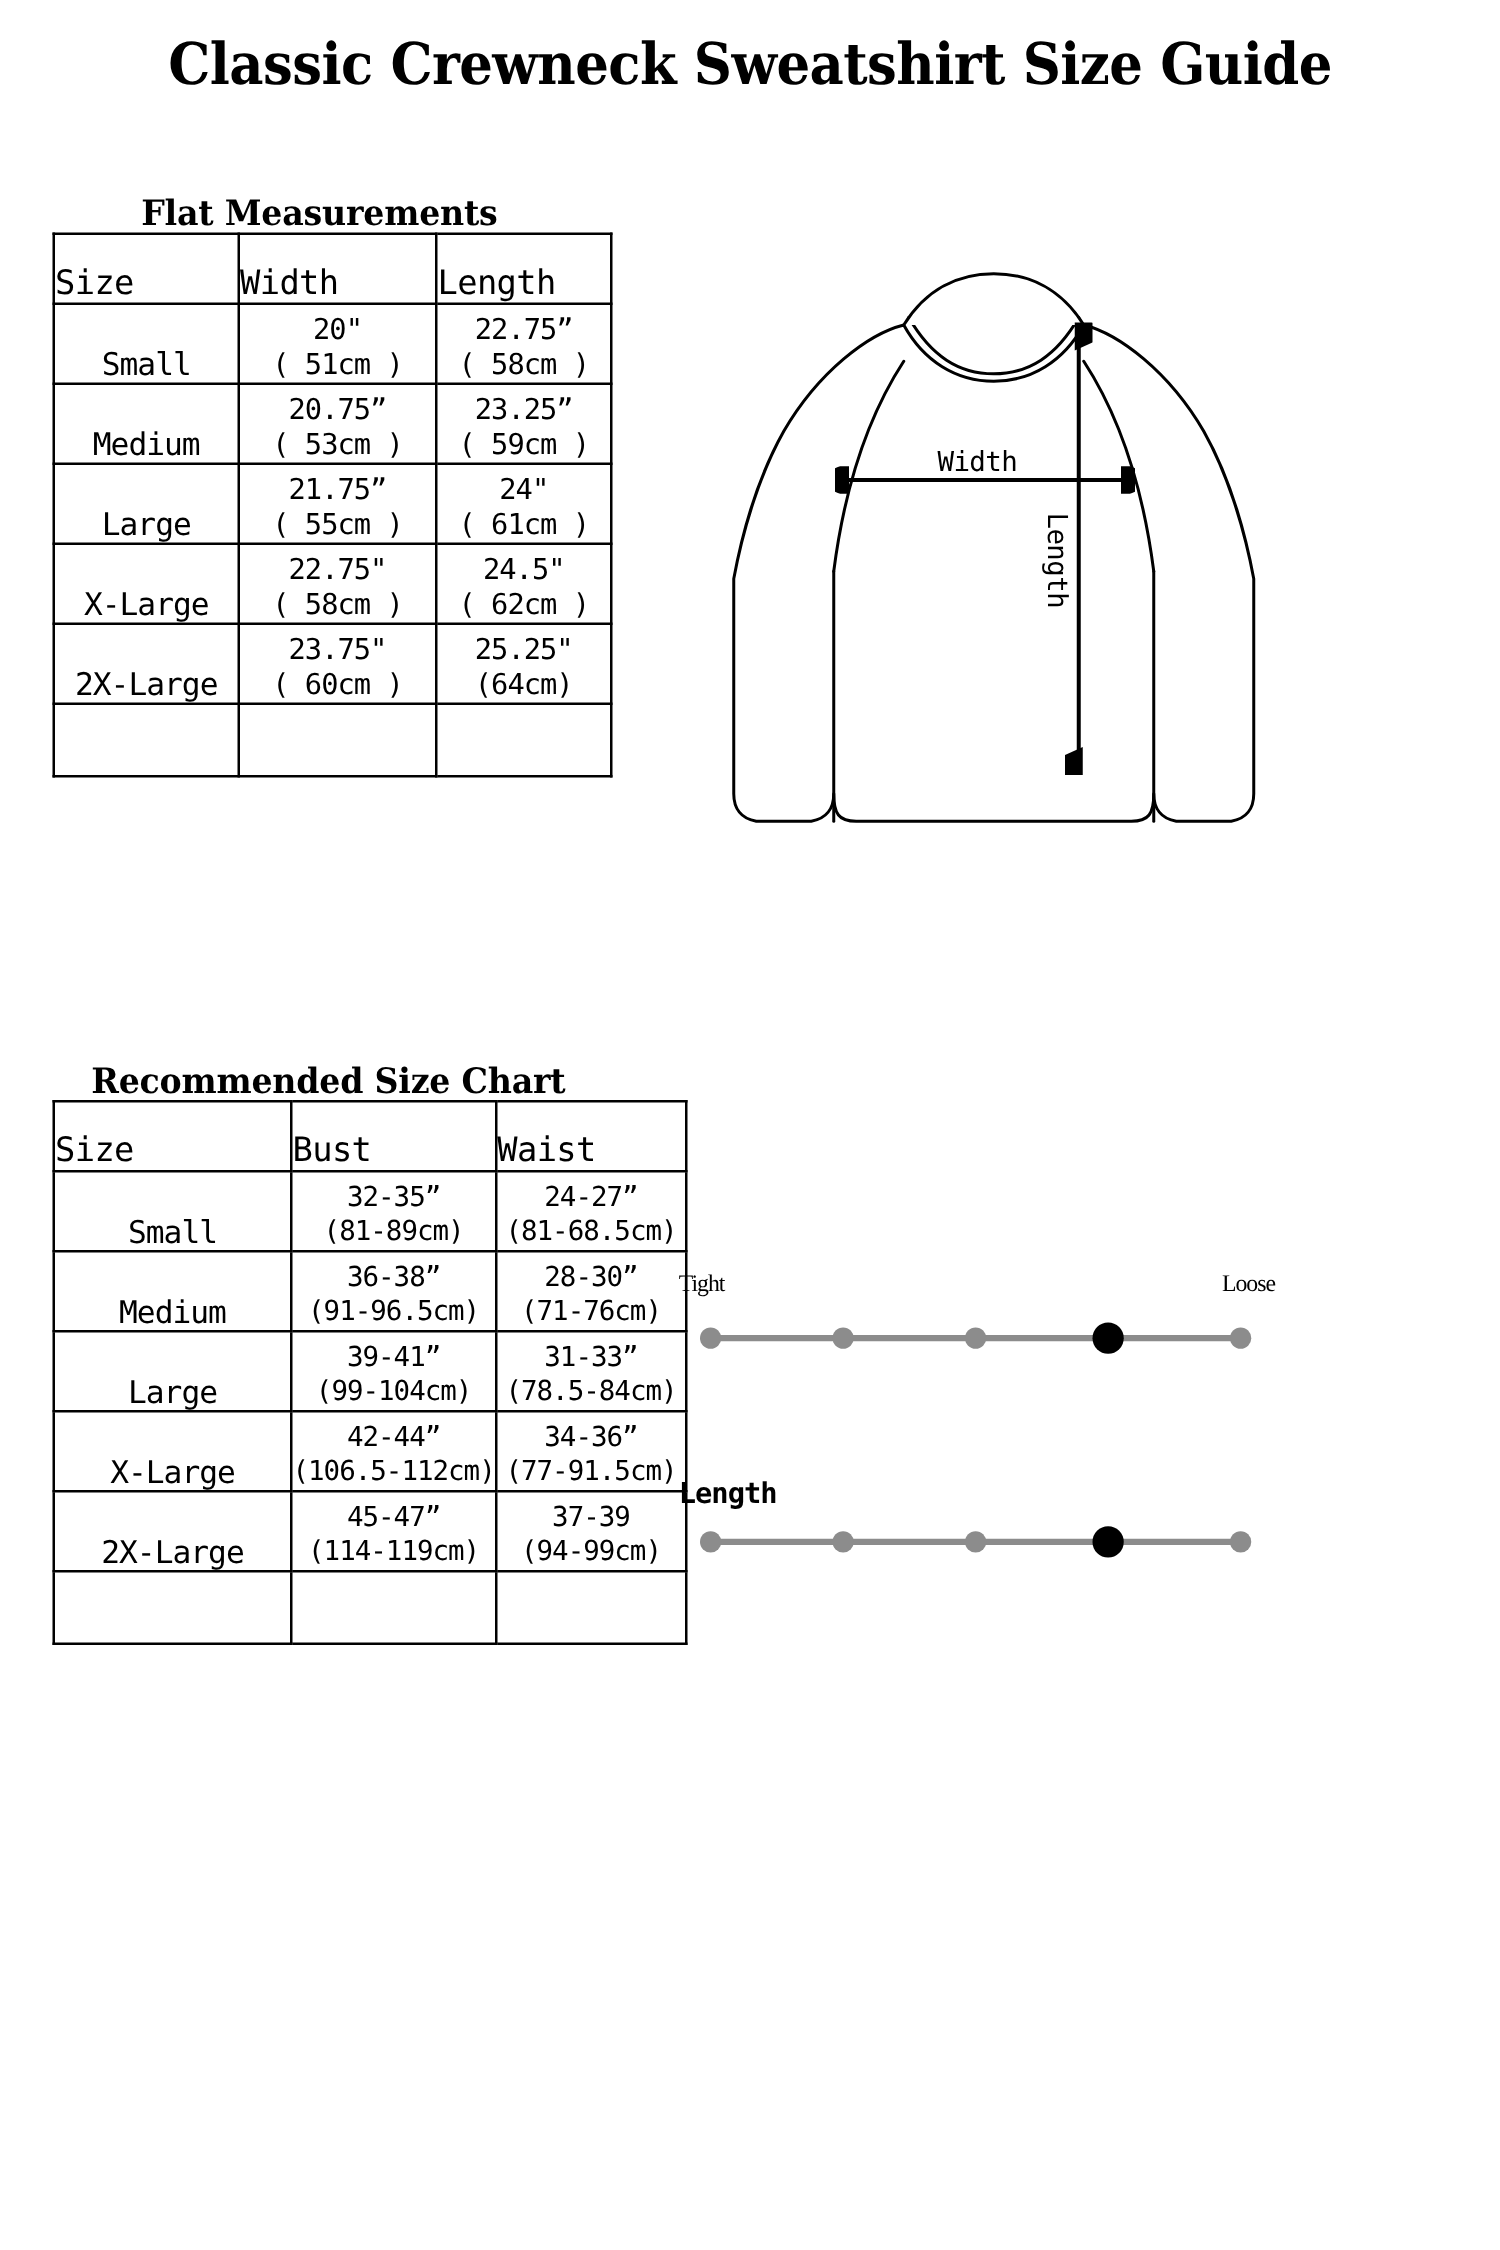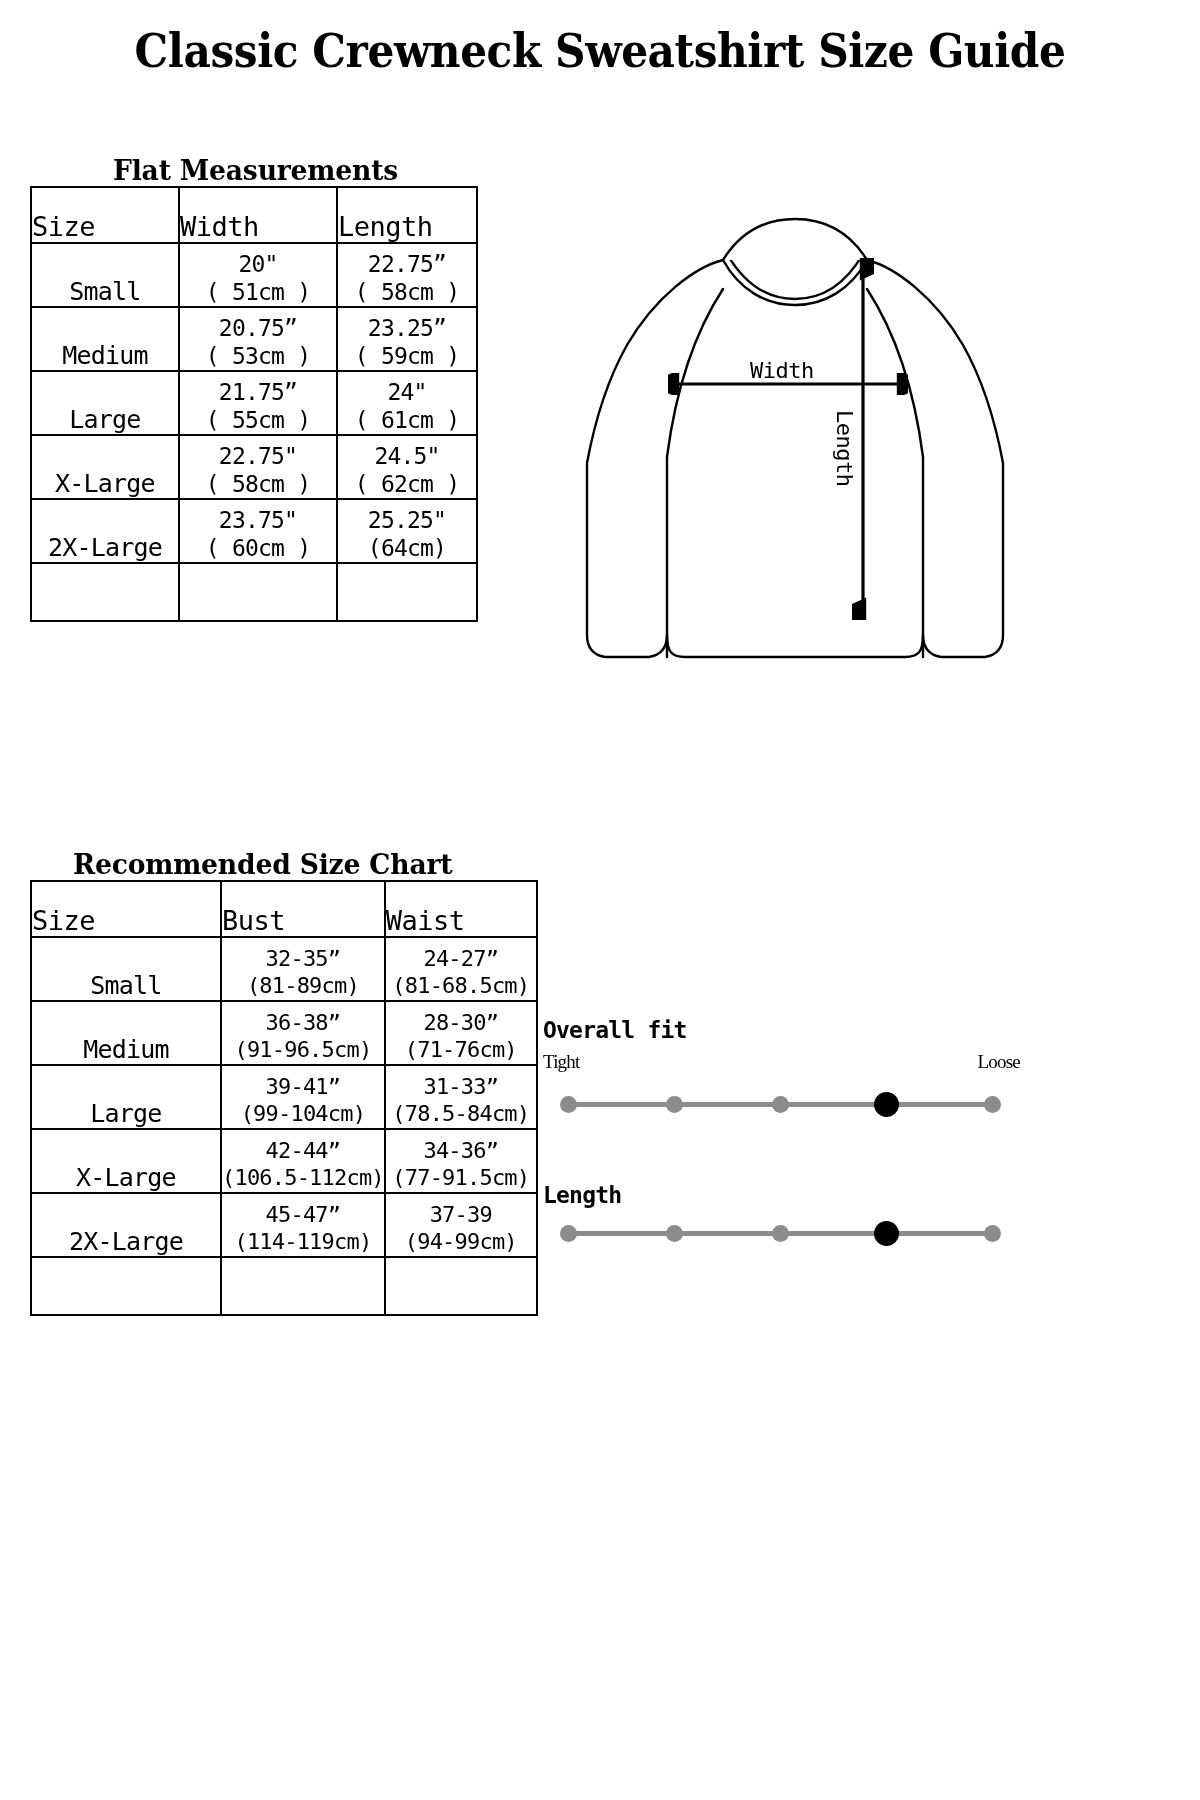--- a/index.html
+++ b/index.html
@@ -44,20 +44,21 @@
   }
   #flat-heading { top: 154px; left: 113px; }
   #rec-heading  { top: 848px; left: 73px; }
 
   
   table.size-table {
     position: absolute;
     border-collapse: collapse;
     table-layout: fixed;
     font-family: "DejaVu Sans Mono", monospace;
+    margin-left: 12px;
   }
   table.size-table td, table.size-table th {
     border: 2px solid #000000;
     padding: 0;
     vertical-align: bottom;
     font-weight: normal;
   }
   .hdr-cell {
     height: 54px;
     font-size: 27px;
@@ -412,21 +413,20 @@
 
     <tr>
       <td class="empty-cell"></td>
       <td class="empty-cell"></td>
       <td class="empty-cell"></td>
     </tr>
   </tbody>
 </table>
 
 <div class="scale-block" id="fit-scale">
-  <div class="scale-title">Overall fit</div>
   <div class="scale-ends">
     <span class="left-end">Tight</span>
     <span class="right-end">Loose</span>
   </div>
   <div class="scale-track">
     <div class="scale-line"></div>
     <div class="scale-dot" style="left:28px;"></div>
     <div class="scale-dot" style="left:134px;"></div>
     <div class="scale-dot" style="left:240px;"></div>
     <div class="scale-dot active" style="left:346px;"></div>

